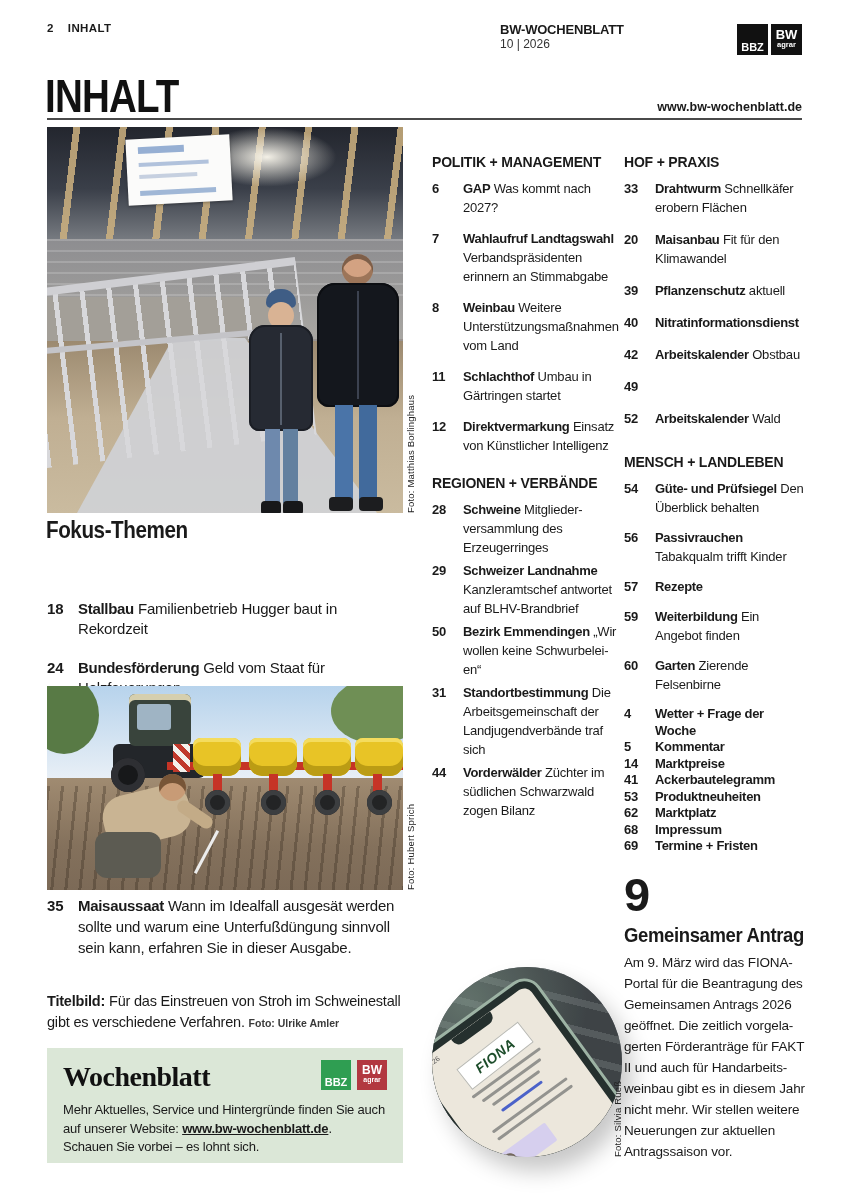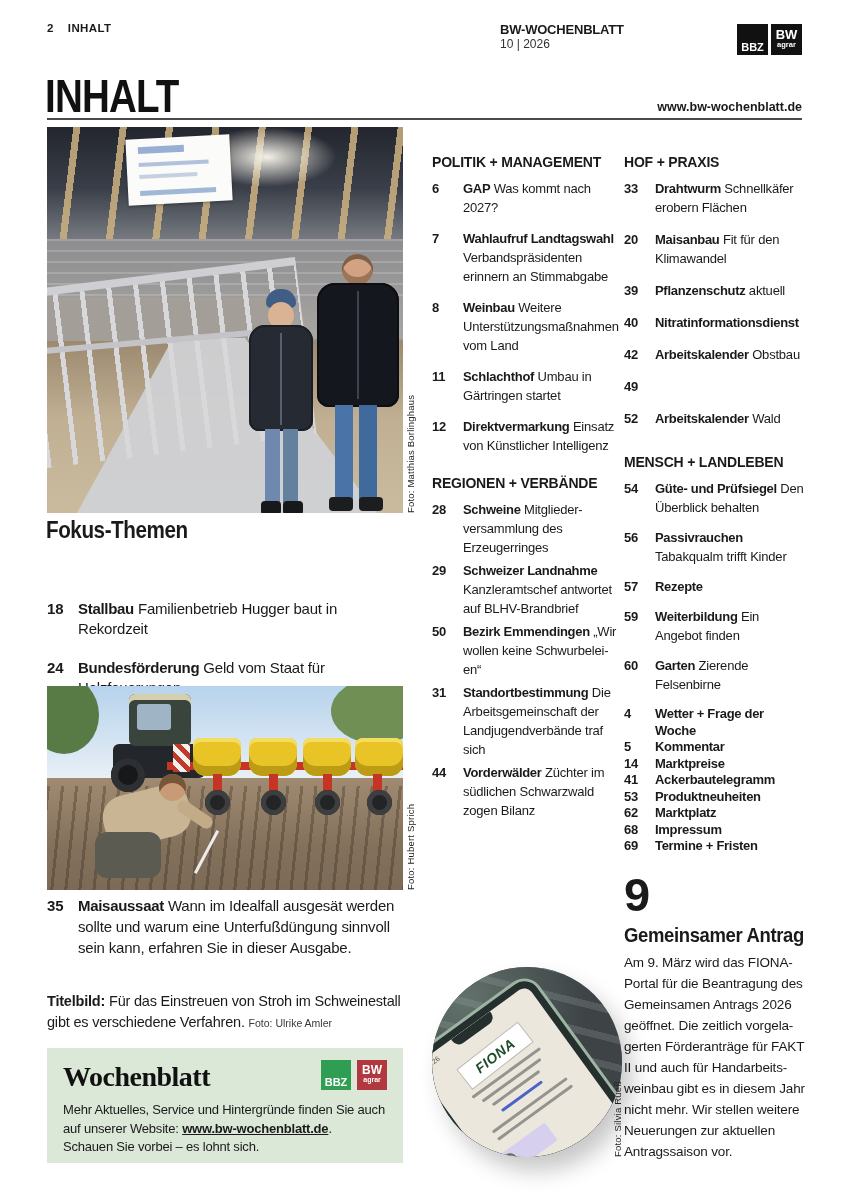--- a/index.html
+++ b/index.html
@@ -137,21 +137,21 @@
   .fokus-head{left:46px;top:516px;font-size:24px;font-weight:bold;letter-spacing:-.5px;
       transform:scaleX(.86);transform-origin:left top;}
   .fokus{left:47px;top:551px;width:360px;margin-top:48px;}
   .fokus .item{margin-bottom:19px;}
   .item{display:grid;grid-template-columns:31px 1fr;}
   .num{font-weight:bold;}
   .kw{font-weight:bold;letter-spacing:-.3px;}
   .fokus .item, .m35{font-size:15px;line-height:20px;letter-spacing:-.2px;}
   .m35{left:47px;top:895px;width:362px;line-height:21px;}
   .titelbild{left:47px;top:991px;width:358px;font-size:14.5px;line-height:21px;letter-spacing:-.2px;}
-  .titelbild .cred{font-size:10.5px;color:#3a3a3a;font-weight:400;letter-spacing:0;}
+  .titelbild .cred{font-size:10.5px;color:#3a3a3a;font-weight:700;letter-spacing:0;}
 
   .promo{left:47px;top:1048px;width:356px;height:115px;background:#dbe7d7;box-sizing:border-box;
       padding:13px 16px 0 16px;}
   .promo .wlogo{font-family:"Liberation Serif", serif;font-size:28px;font-weight:bold;letter-spacing:-.5px;color:#111;}
   .promo .plogo{position:absolute;top:12px;width:30px;height:30px;color:#fff;display:flex;flex-direction:column;
       align-items:center;justify-content:flex-end;}
   .promo .plogo.green{right:52px;background:#2f9e52;padding-bottom:2px;box-sizing:border-box;
       font-size:11px;font-weight:bold;}
   .promo .plogo.red{right:16px;background:#b23840;justify-content:center;line-height:9px;}
   .promo .plogo.red .t{font-size:12px;font-weight:bold;}

